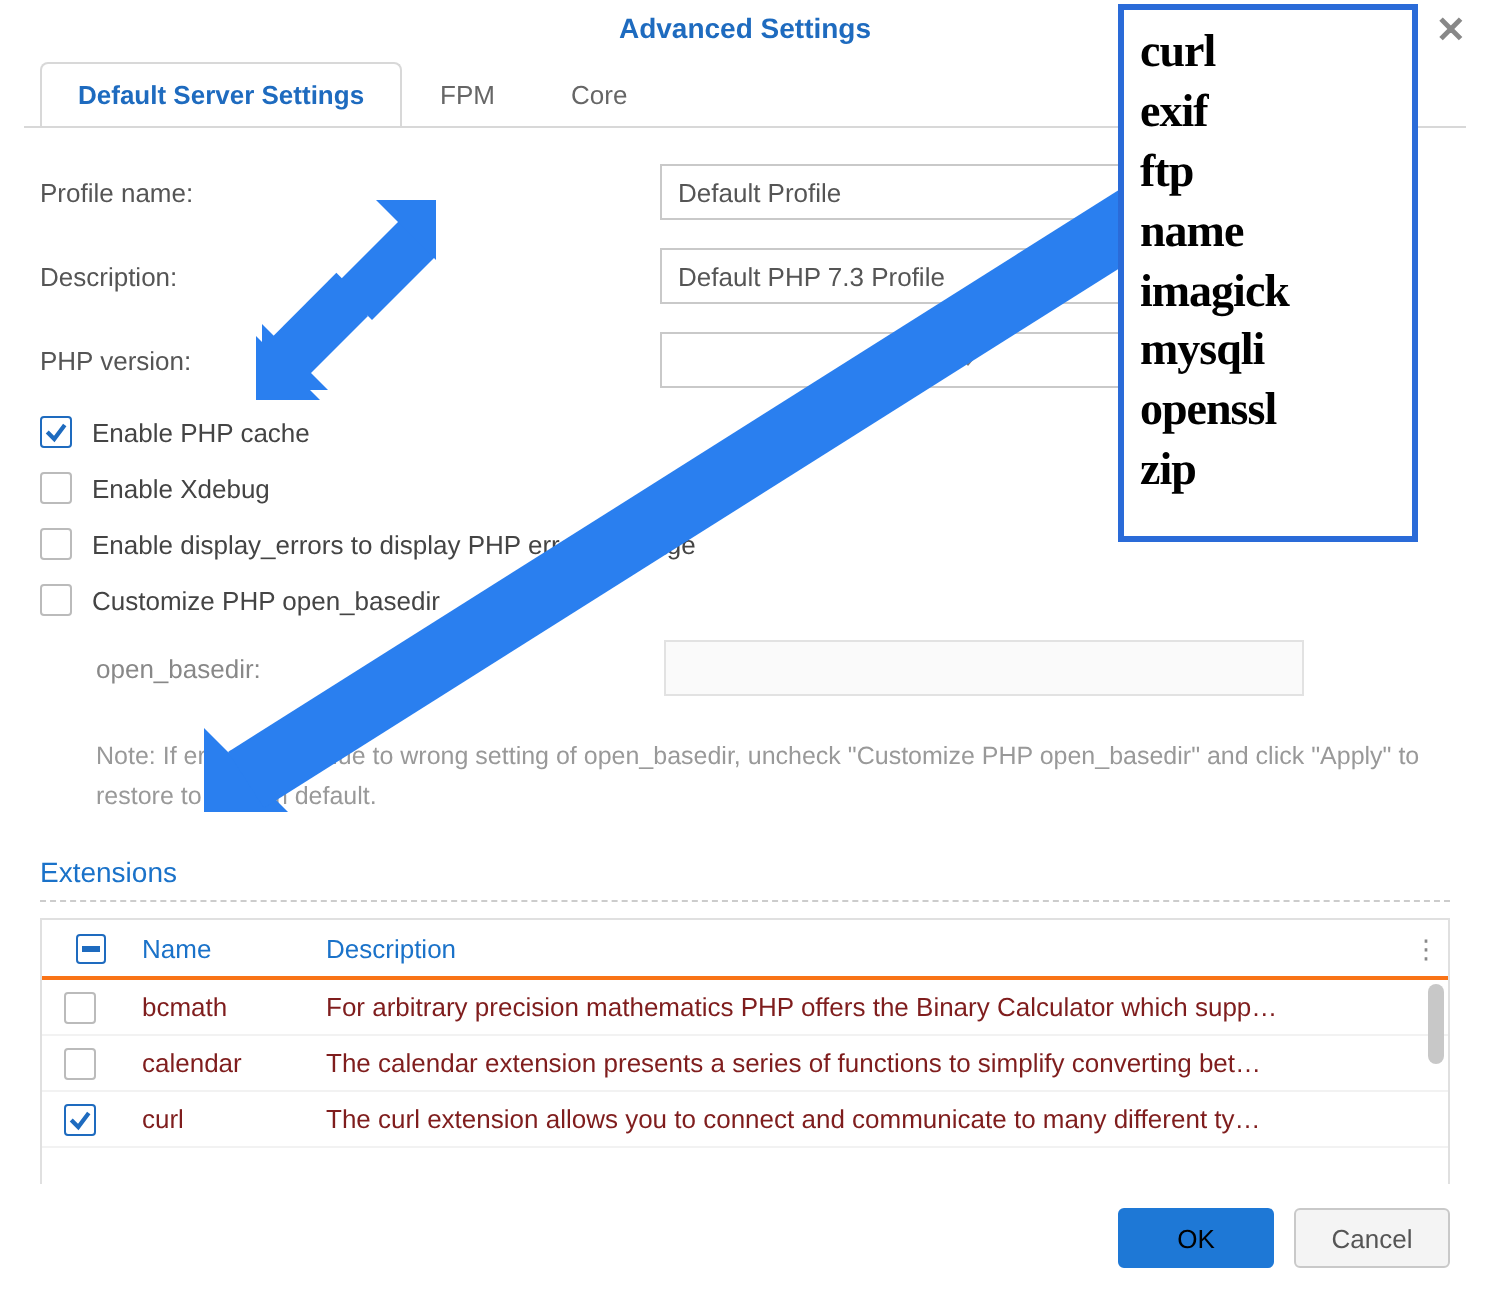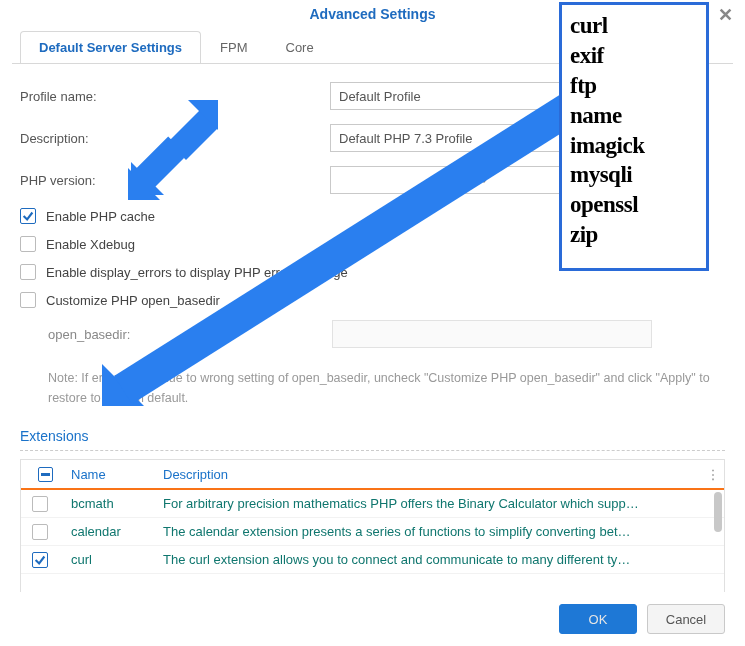--- a/index.html
+++ b/index.html
@@ -162,21 +162,21 @@
     display:flex; align-items:center; justify-content:center; cursor:pointer;
     background:#fff;
   }
   .tri-check .dash { width:9px; height:3px; background:#1e6bbf; }
   .tbody { overflow-y: auto; height: 120px; }
   .trow {
     display: flex;
     align-items: center;
     height: 28px;
     border-bottom: 1px solid #f2f2f2;
-    color: #0f766e;
+    color: #7f1d1d;
     font-size: 13px;
   }
   .td-check { width:48px; display:flex; justify-content:center; }
   .td-name { width:94px; padding-left:2px; }
   .td-desc { flex:1; white-space: nowrap; overflow:hidden; text-overflow: ellipsis; padding-right: 8px; }
   .scrollbar {
     position: absolute; right:2px; top:32px; bottom:2px; width:8px;
   }
   .scrollbar .thumb { position:absolute; top:0; width:8px; height:40px; background:#c8c8c8; border-radius:4px; }
   .footer {
@@ -189,21 +189,21 @@
   .btn {
     min-width: 78px;
     height: 30px;
     border: 1px solid #c9c9c9;
     background: #f4f4f4;
     color: #555;
     border-radius: 3px;
     cursor: pointer;
     font-size: 13px;
   }
-  .btn.primary { background:#1e78d6; border-color:#1e78d6; color:#e5e5e5; }
+  .btn.primary { background:#1e78d6; border-color:#1e78d6; color:#000000; }
 
   
   .overlay-panel {
     position: absolute;
     top: 2px; right: 36px;
     width: 150px;
     border: 3px solid #2a6bd8;
     background: #fff;
     padding: 6px 8px 18px 8px;
     z-index: 20;

